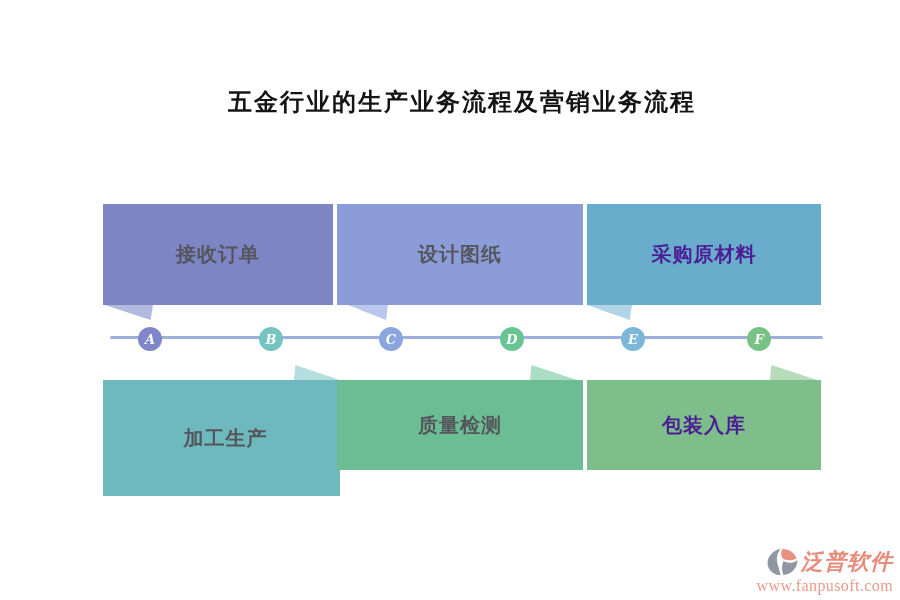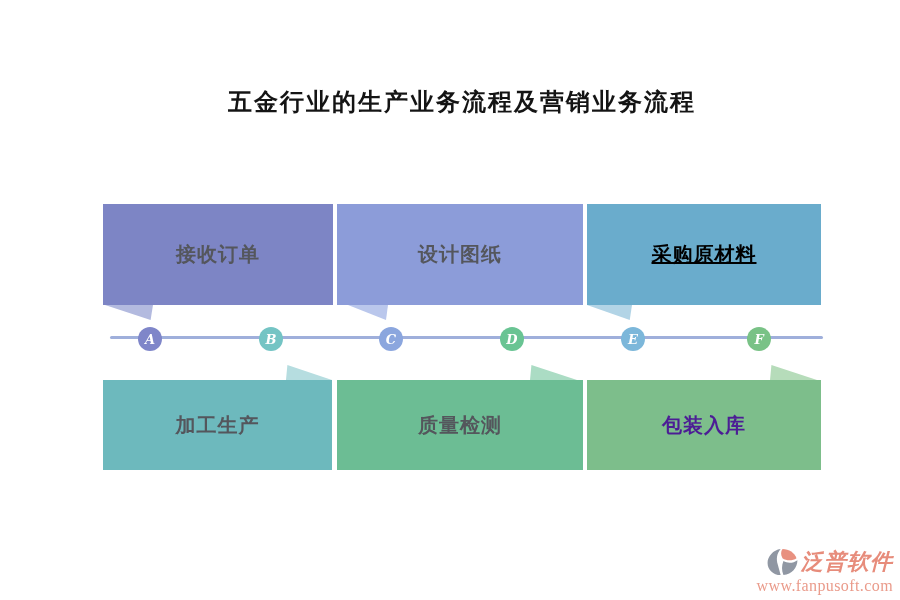--- a/index.html
+++ b/index.html
@@ -14,21 +14,21 @@
   .timeline{
     position:absolute;left:110px;top:336px;width:713px;height:3px;border-radius:2px;
   }
   .callout{
     position:absolute;display:flex;align-items:center;justify-content:center;
   }
   .callout .label{font-size:20px;font-weight:700;letter-spacing:1px;}
   .t1{left:103px;top:204px;width:230px;height:101px;}
   .t2{left:337px;top:204px;width:246px;height:101px;}
   .t3{left:587px;top:204px;width:234px;height:101px;}
-  .b1{left:103px;top:380px;width:229px;height:90px;}
+  .b1{left:103px;top:380px;width:229px;height:116px;padding-left:8px;}
   .b2{left:337px;top:380px;width:246px;height:90px;}
   .b3{left:587px;top:380px;width:234px;height:90px;}
   .tail{position:absolute;height:15px;}
   .tail-down{top:100%;clip-path:polygon(0 0,100% 0,95% 100%);}
   .tail-up{bottom:100%;clip-path:polygon(3% 0,100% 100%,0 100%);}
   .t1 .tail{left:2px;width:48px;}
   .t2 .tail{left:11px;width:40px;}
   .t3 .tail{left:0;width:45px;}
   .b1 .tail{right:0;width:46px;}
   .b2 .tail{right:6px;width:47px;}
@@ -59,21 +59,21 @@
     <span class="label" style="color: rgb(84, 86, 92);">设计图纸</span>
   </div>
 
   <div class="callout t1" style="background-color: rgb(125, 133, 197);">
     <span class="tail tail-down" style="background-color: rgb(179, 186, 223);"></span>
     <span class="label" style="color: rgb(84, 86, 92);">接收订单</span>
   </div>
 
   <div class="callout t3" style="background-color: rgb(106, 172, 204);">
     <span class="tail tail-down" style="background-color: rgb(178, 212, 230);"></span>
-    <span class="label" style="color: #000000; text-decoration: underline;">采购原材料</span>
+    <span class="label" style="color: #4c1d95;">采购原材料</span>
   </div>
 
   <div class="callout b1" style="background-color: rgb(109, 185, 189);">
     <span class="tail tail-up" style="background-color: rgb(182, 221, 224);"></span>
     <span class="label" style="color: rgb(84, 86, 92);">加工生产</span>
   </div>
 
   <div class="callout b2" style="background-color: rgb(108, 189, 148);">
     <span class="tail tail-up" style="background-color: rgb(171, 220, 196);"></span>
     <span class="label" style="color: rgb(84, 86, 92);">质量检测</span>

